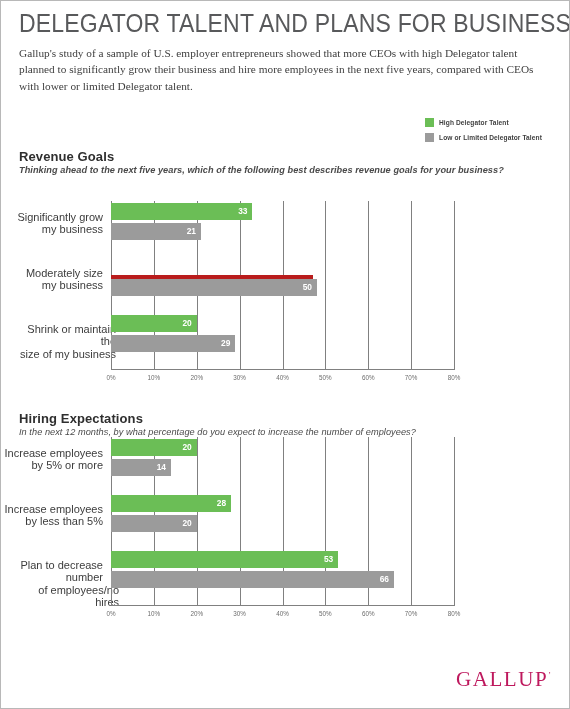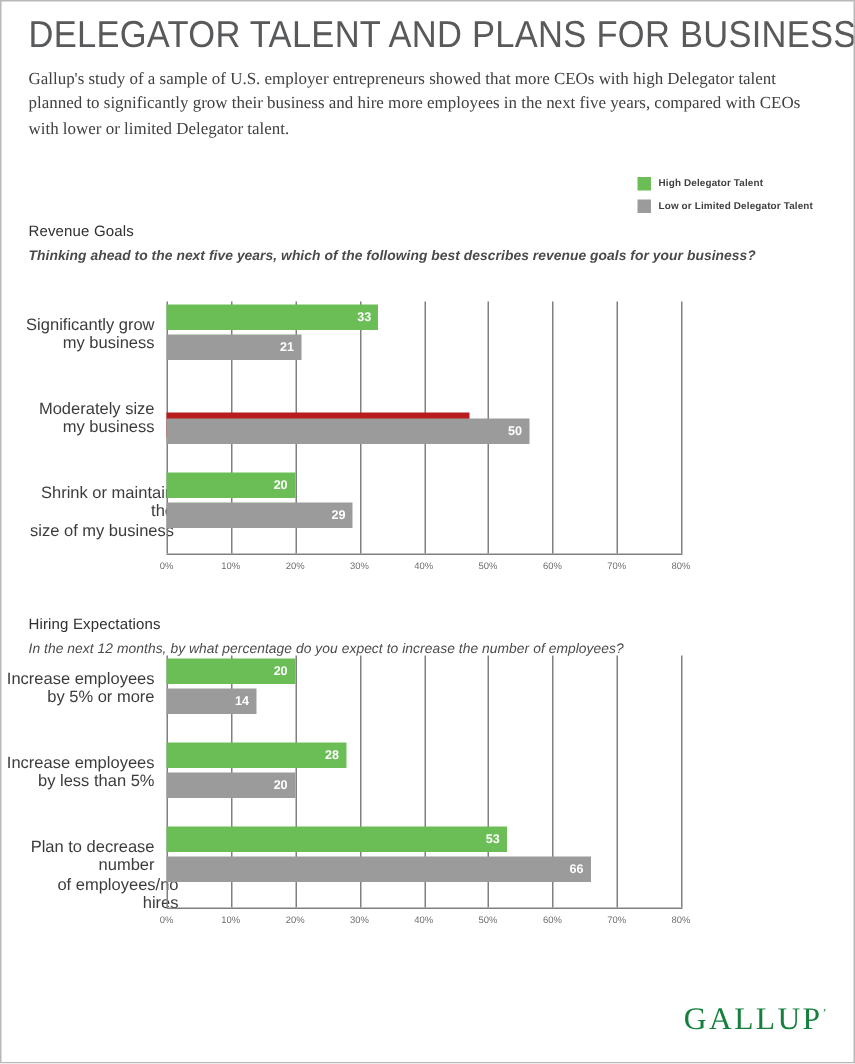--- a/index.html
+++ b/index.html
@@ -80,22 +80,22 @@
     color: #3f3f3f;
     white-space: nowrap;
     font-weight: 600;
     letter-spacing: 0.1px;
   }
 
   
   .sec-title {
     position: absolute;
     left: 18px;
-    font-size: 10px;
-    font-weight: normal;
+    font-size: 13px;
+    font-weight: bold;
     color: #2f2f2f;
     letter-spacing: 0.1px;
   }
   .sec-sub {
     position: absolute;
     left: 18px;
     font-size: 9.2px;
     font-style: italic;
     color: #4a4a4a;
     letter-spacing: 0.05px;
@@ -168,21 +168,21 @@
   }
 
   
   .gallup {
     position: absolute;
     right: 18px;
     bottom: 16px;
     font-family: "Liberation Serif", serif;
     font-size: 21px;
     letter-spacing: 1.6px;
-    color: #15803d;
+    color: #be185d;
     margin-left: 20px;
   }
   .gallup sup {
     font-size: 8px;
     letter-spacing: 0;
     vertical-align: super;
   }
 </style>
 </head>
 <body>
@@ -232,21 +232,21 @@
             <div class="gridline" style="left: 343px; background: rgb(128, 128, 128);"></div>
             <div class="bar green" style="background: rgb(107, 190, 86); left: 0px; top: 2px; width: 141.487px;">
               <span class="bar-value">33</span>
             </div>
             <div class="bar gray" style="background: rgb(155, 155, 155); left: 0px; top: 22px; width: 90.0375px;">
               <span class="bar-value">21</span>
             </div>
             <div class="bar green" style="background: #b91c1c; left: 0px; top: 74px; width: 201.512px;">
               <span class="bar-value">47</span>
             </div>
-            <div class="bar gray" style="background: rgb(155, 155, 155); left: 0px; top: 78px; width: 242px;">
+            <div class="bar gray" style="background: rgb(155, 155, 155); left: 0px; top: 78px; width: 206px;">
               <span class="bar-value">50</span>
             </div>
             <div class="bar green" style="background: rgb(107, 190, 86); left: 0px; top: 114px; width: 85.75px;">
               <span class="bar-value">20</span>
             </div>
             <div class="bar gray" style="background: rgb(155, 155, 155); left: 0px; top: 134px; width: 124.337px;">
               <span class="bar-value">29</span>
             </div>
           </div>
           <div class="axis-base" style="top: 168px; background: rgb(128, 128, 128);"></div>

